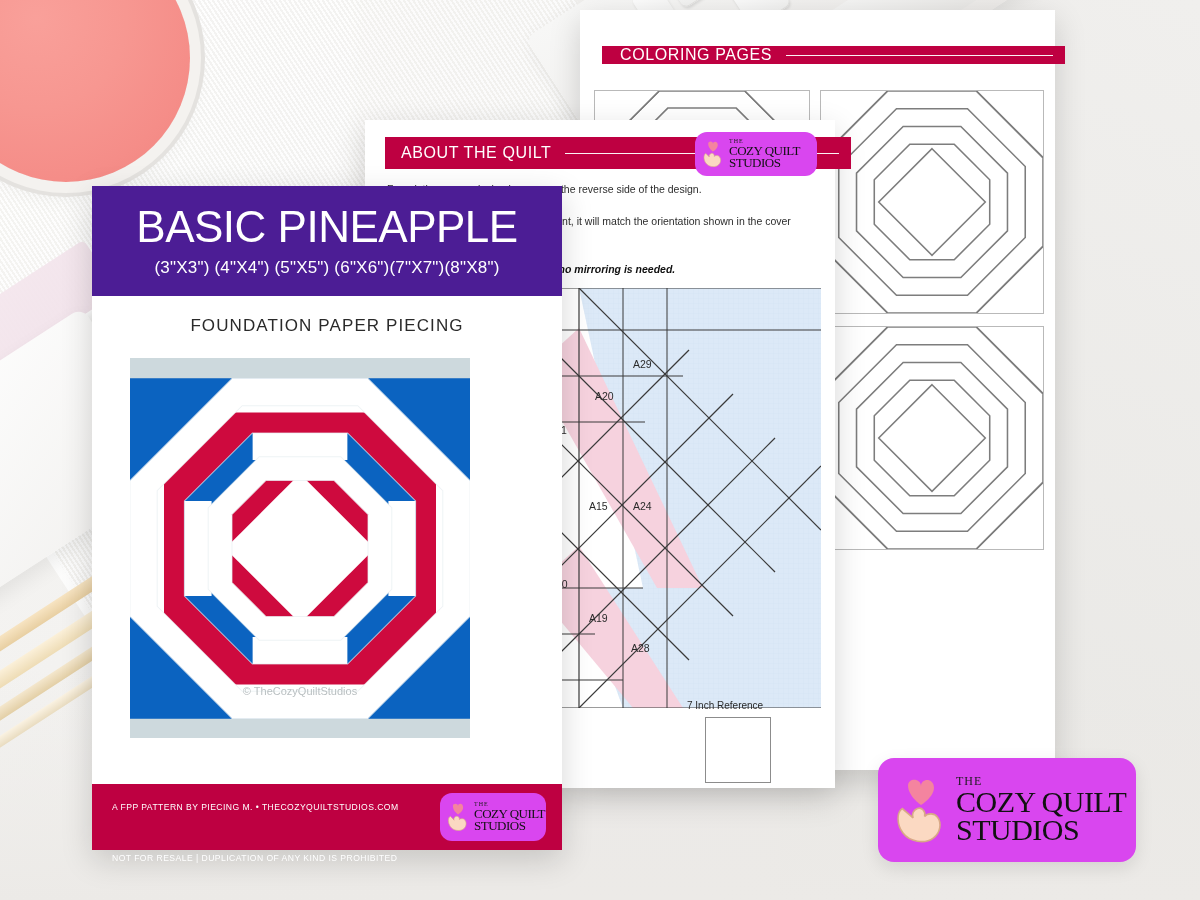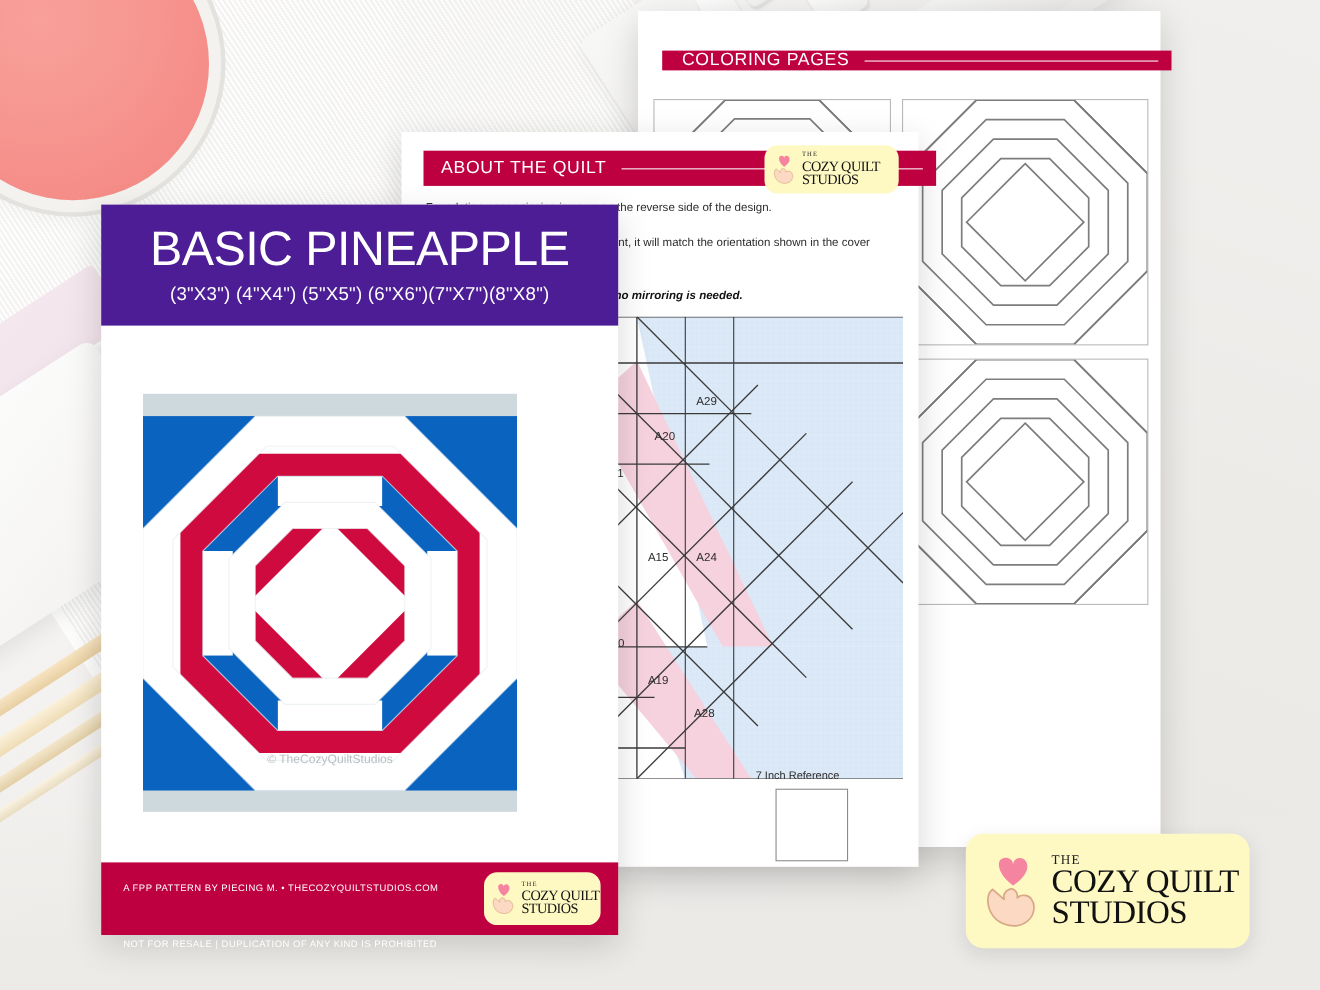--- a/index.html
+++ b/index.html
@@ -91,21 +91,21 @@
   .block-frame{position:absolute;left:38px;top:172px;width:340px;height:380px;background:#cdd9dd;
     display:flex;align-items:center;justify-content:center;}
   .block-inner{width:345px;height:345px;position:relative;}
   .cover-wm{position:absolute;left:0;right:0;bottom:24px;text-align:center;font-size:11px;color:#b9bfc1;}
   .cover-foot{position:absolute;left:0;bottom:0;width:470px;height:66px;background:#be0041;}
   .foot-line{position:absolute;left:20px;color:#fff;font-size:8.6px;letter-spacing:.45px;}
   .foot-l1{top:18px;}
   .foot-l2{top:38px;margin-top:31px;}
 
   
-  .logo-pill{position:absolute;background:#fef9c3;border-radius:12px;display:flex;align-items:center;}
+  .logo-pill{position:absolute;background:#d946ef;border-radius:12px;display:flex;align-items:center;}
   .logo-small{right:18px;top:12px;width:110px;height:44px;padding:0 6px;}
   .logo-badge{left:878px;top:758px;width:258px;height:104px;border-radius:16px;
     box-shadow:0 6px 18px rgba(0,0,0,.10);}
   .logo-mark{position:relative;flex:0 0 auto;}
   .logo-text{display:flex;flex-direction:column;line-height:.93;}
   .logo-the{font-family:"Liberation Serif",serif;letter-spacing:1px;color:#1c1c1c;}
   .logo-l1,.logo-l2{font-family:"Liberation Serif",serif;color:#111;letter-spacing:-.5px;}
 </style>
 </head>
 <body>
@@ -304,20 +304,21 @@
       </div>
     </div>
   </div>
 
   <div class="sheet sheet-cover">
     <div class="cover-band">
       <div class="cover-title">BASIC PINEAPPLE</div>
       <div class="cover-sizes">(3"X3") (4"X4") (5"X5") (6"X6")(7"X7")(8"X8")</div>
     </div>
 
+    <div class="cover-sub">FOUNDATION PAPER PIECING</div>
 
     <div class="block-frame">
       <div class="block-inner">
         <svg viewBox="0 0 100 100" width="100%" height="100%">
 
           <rect x="0" y="0" width="100" height="100" fill="#0b63c0"></rect>
 
           <polygon points="30,0 70,0 100,30 100,70 70,100 30,100 0,70 0,30" fill="#ffffff"></polygon>
 
           <polygon points="33,8 67,8 92,33 92,67 67,92 33,92 8,67 8,33" fill="#ce0a3e"></polygon>

